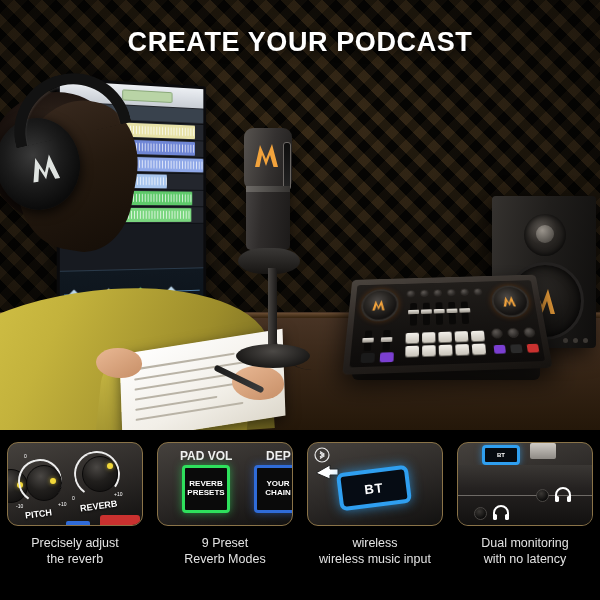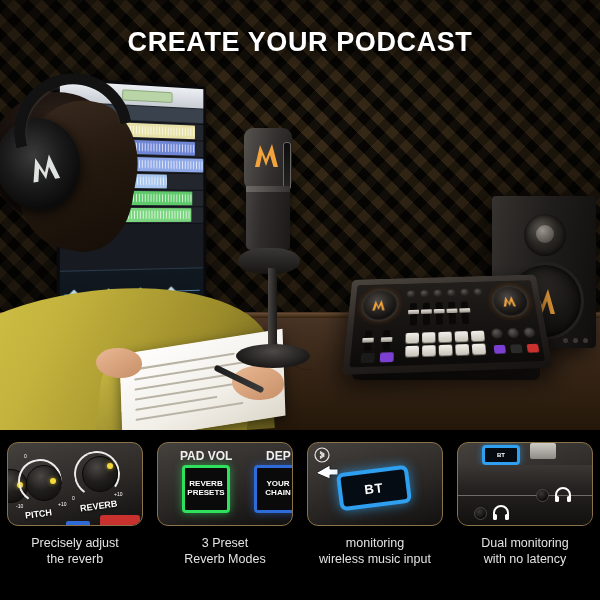--- a/index.html
+++ b/index.html
@@ -399,42 +399,42 @@
         <div class="sqbtn green" style="left:24px;top:22px;width:48px;height:48px;">
           <span>REVERB</span>
           <span>PRESETS</span>
         </div>
         <div class="sqbtn blue" style="left:96px;top:22px;width:48px;height:48px;">
           <span>YOUR</span>
           <span>CHAIN</span>
         </div>
       </div>
       <div class="fcap">
-        <div>3 Preset</div>
+        <div>9 Preset</div>
         <div>Reverb Modes</div>
       </div>
     </div>
 
     <div class="feature">
       <div class="fthumb">
         <div style="position:absolute;left:6px;top:4px;">
           <svg width="16" height="16" viewBox="0 0 16 16">
             <circle cx="8" cy="8" r="7" fill="none" stroke="#e8e8e8" stroke-width="1.2"></circle>
             <path d="M6 4.5 L10 7 L6 10 M6 6 L10 9 L6 11.5" fill="none" stroke="#e8e8e8" stroke-width="1.2"></path>
           </svg>
         </div>
         <div style="position:absolute;left:6px;top:18px;">
           <svg width="26" height="20" viewBox="0 0 26 20">
             <path d="M2 12 L16 4 L16 8 L24 8 L24 14 L16 14 L16 18 Z" fill="#fff" stroke="#222" stroke-width="1"></path>
           </svg>
         </div>
         <div class="btbtn">BT</div>
       </div>
       <div class="fcap">
-        <div>monitoring</div>
+        <div>wireless</div>
         <div>wireless music input</div>
       </div>
     </div>
 
     <div class="feature">
       <div class="fthumb">
         <div class="bt-mini">BT</div>
         <div style="position:absolute;left:72px;top:0;width:26px;height:16px;background:linear-gradient(180deg,#cfcbc5,#8e8a85);border-radius:2px;"></div>
         <div class="strip-body">
           <div class="hline"></div>

